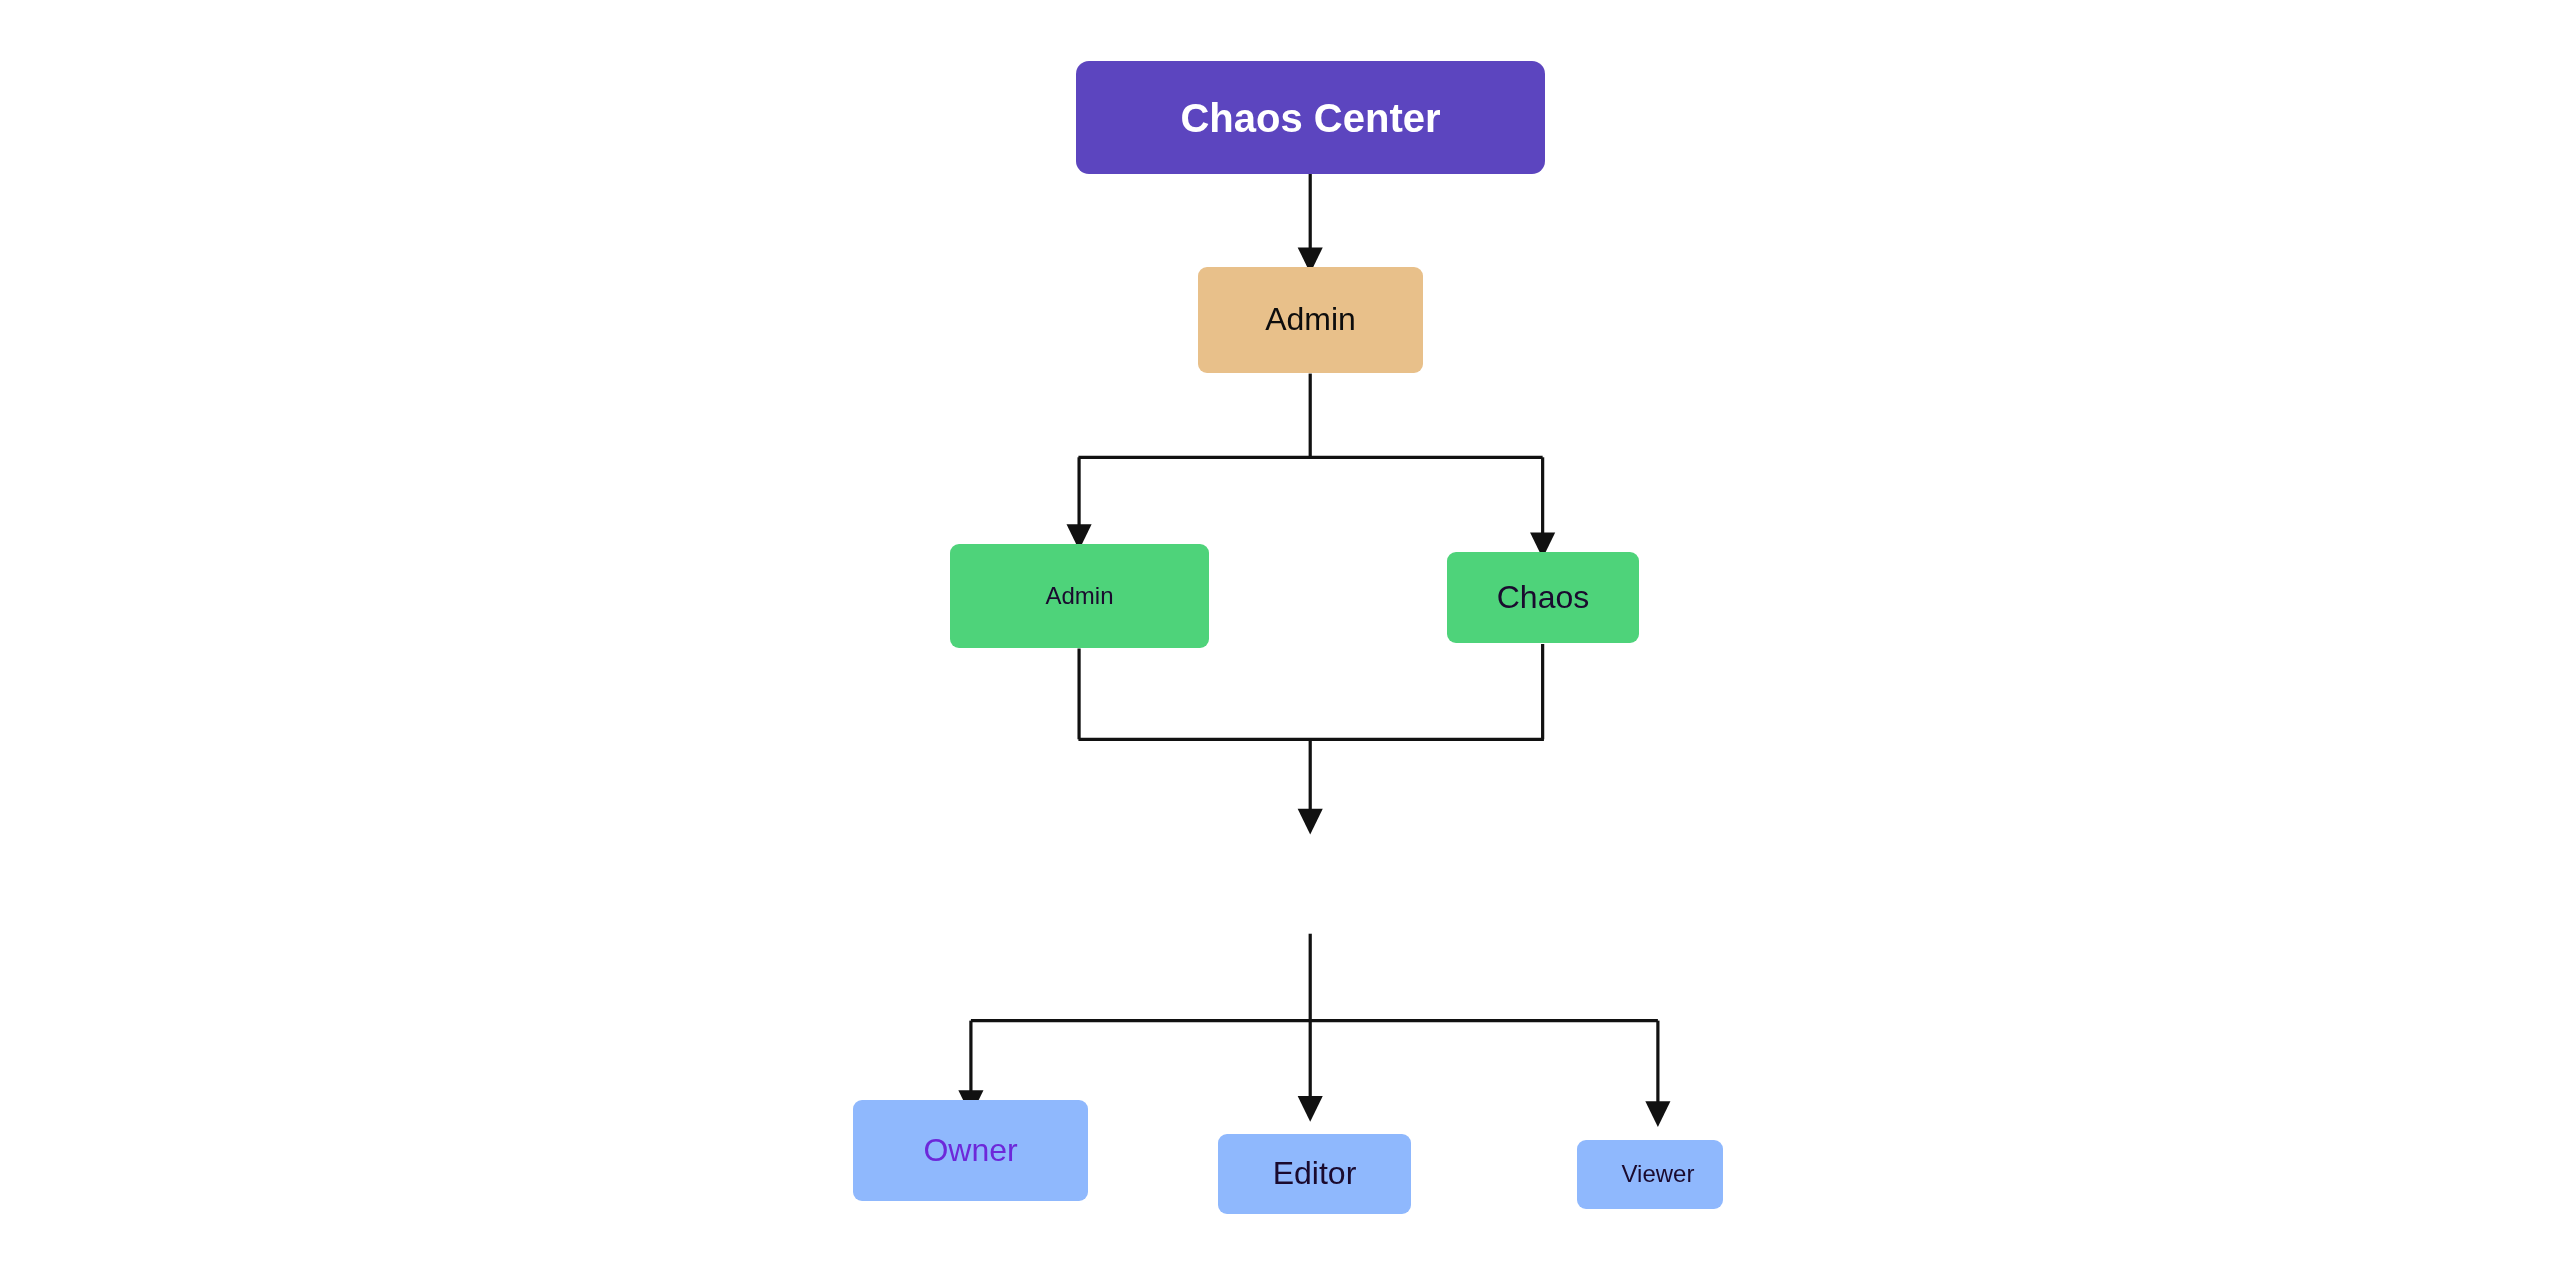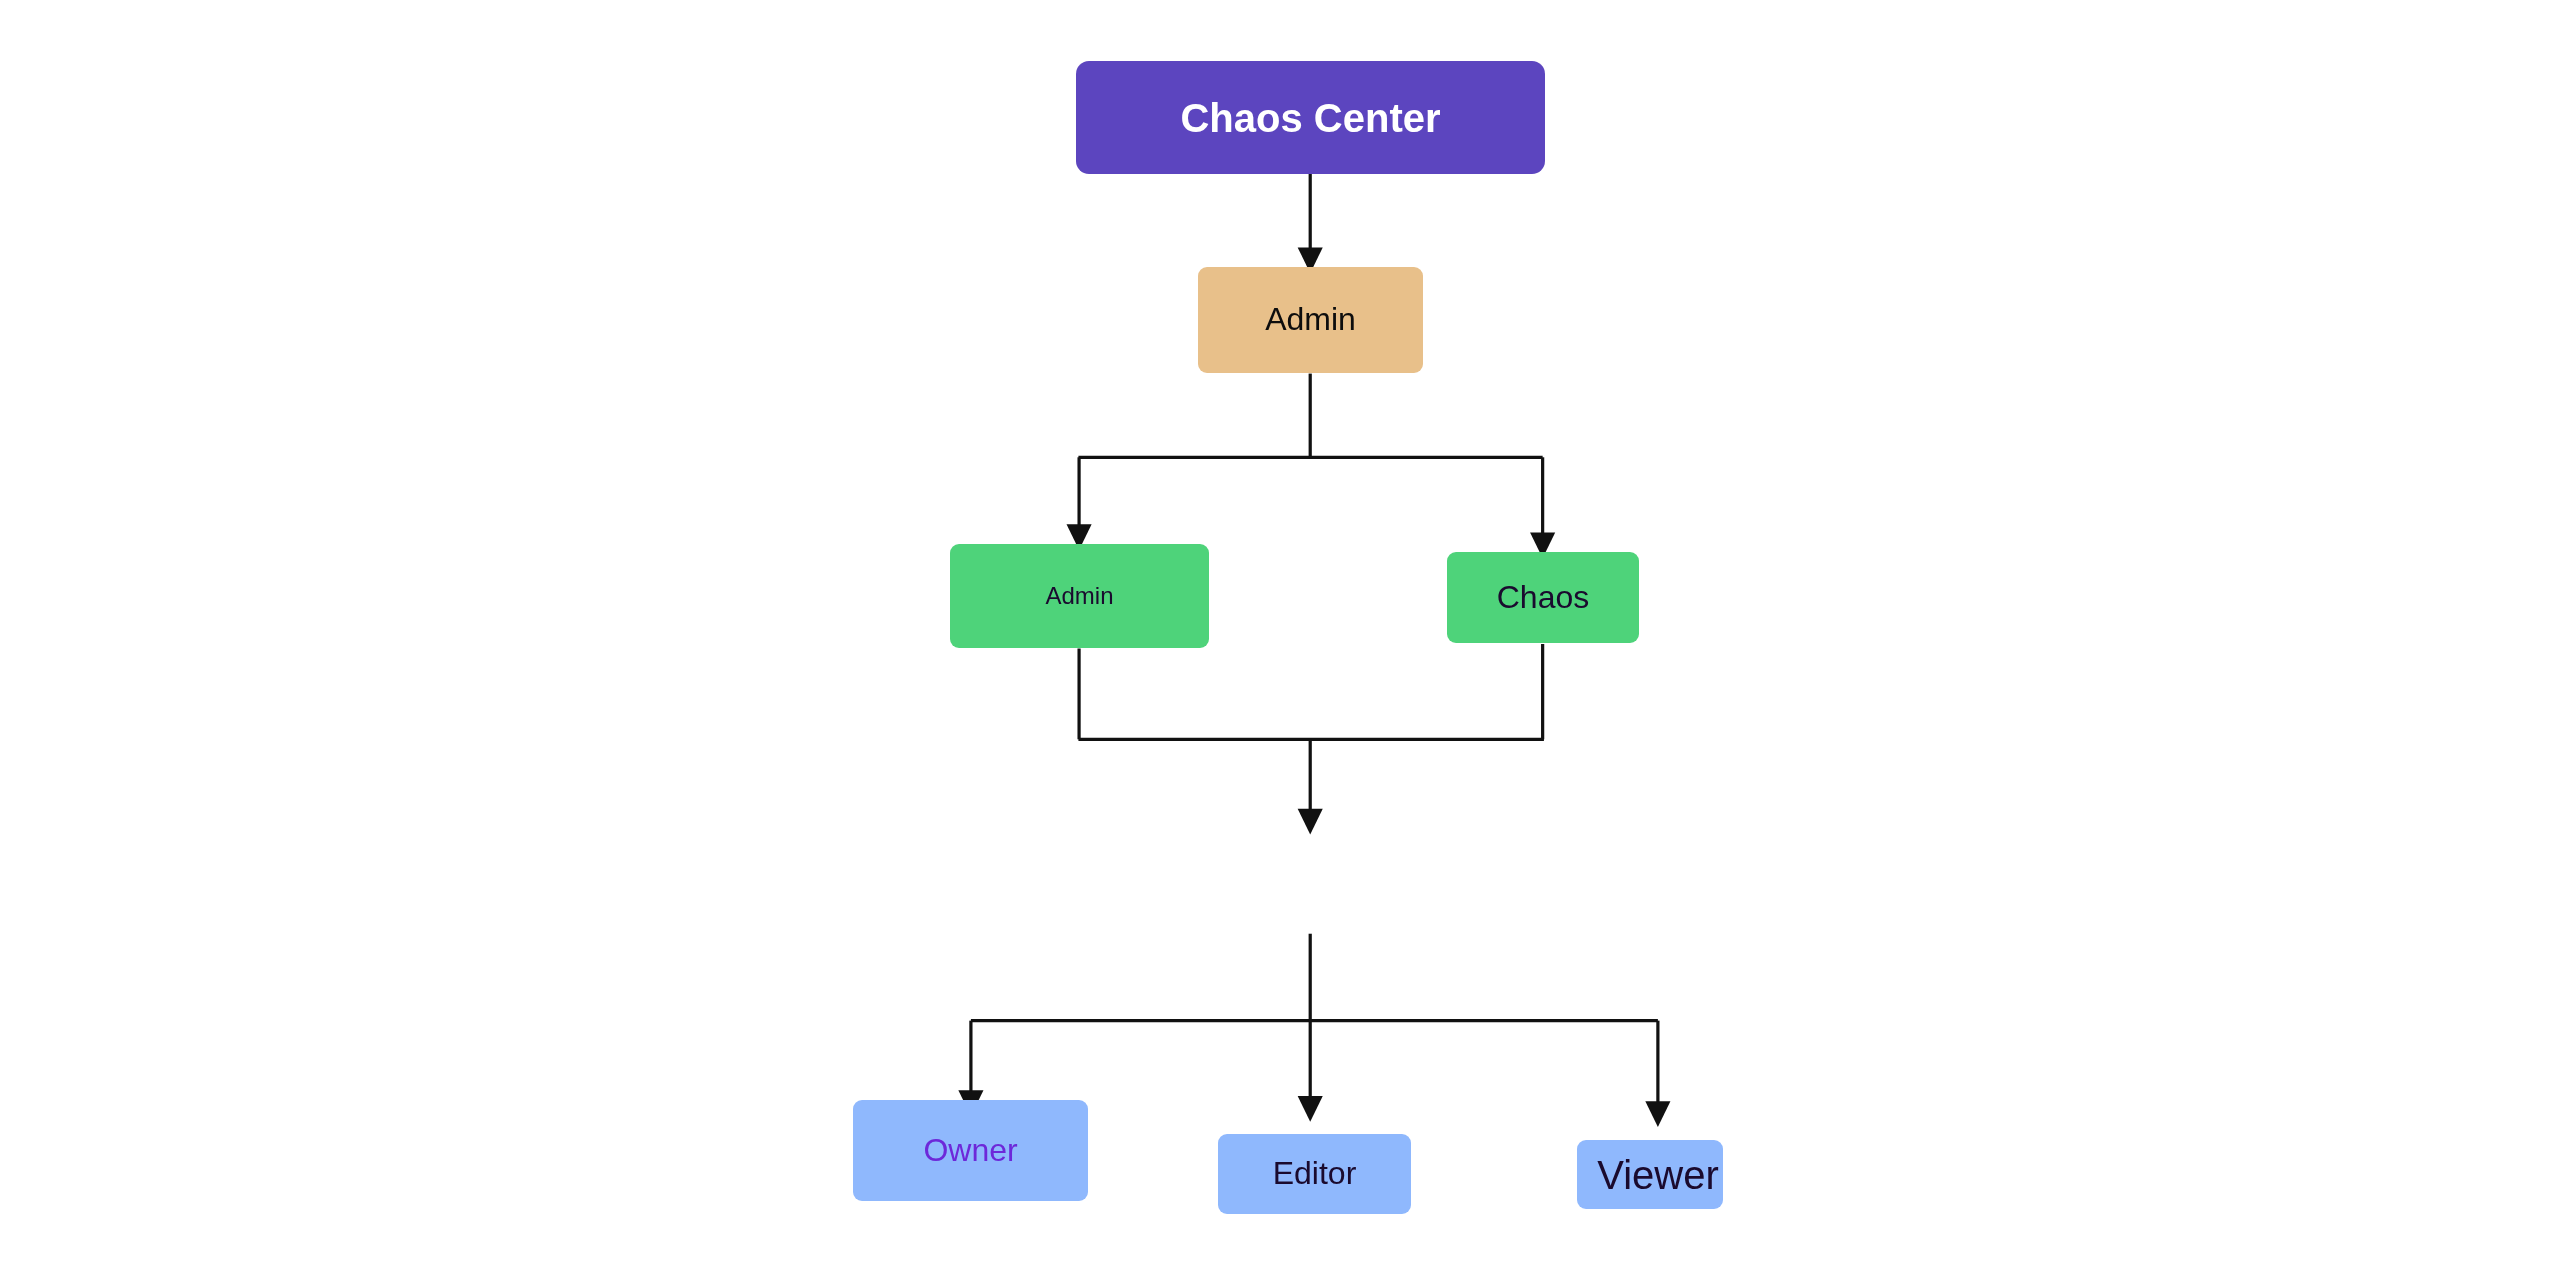--- a/index.html
+++ b/index.html
@@ -84,21 +84,21 @@
   .n-editor {
     left: 1218px; top: 1134px; width: 193px; height: 80px;
     background: #8fb8fd;
     color: #1a0a2e;
     font-size: 32px;
   }
   .n-viewer {
     left: 1577px; top: 1140px; width: 146px; height: 69px;
     background: #8fb8fd;
     color: #1a0a2e;
-    font-size: 40px;
+    font-size: 24px;
     padding-left: 16px;
   }
 </style>
 </head>
 <body>
 
 <div id="stage">
 
   <svg id="edges" viewBox="0 0 4001 2000" width="2576" height="1288" xmlns="http://www.w3.org/2000/svg">
     <defs>

